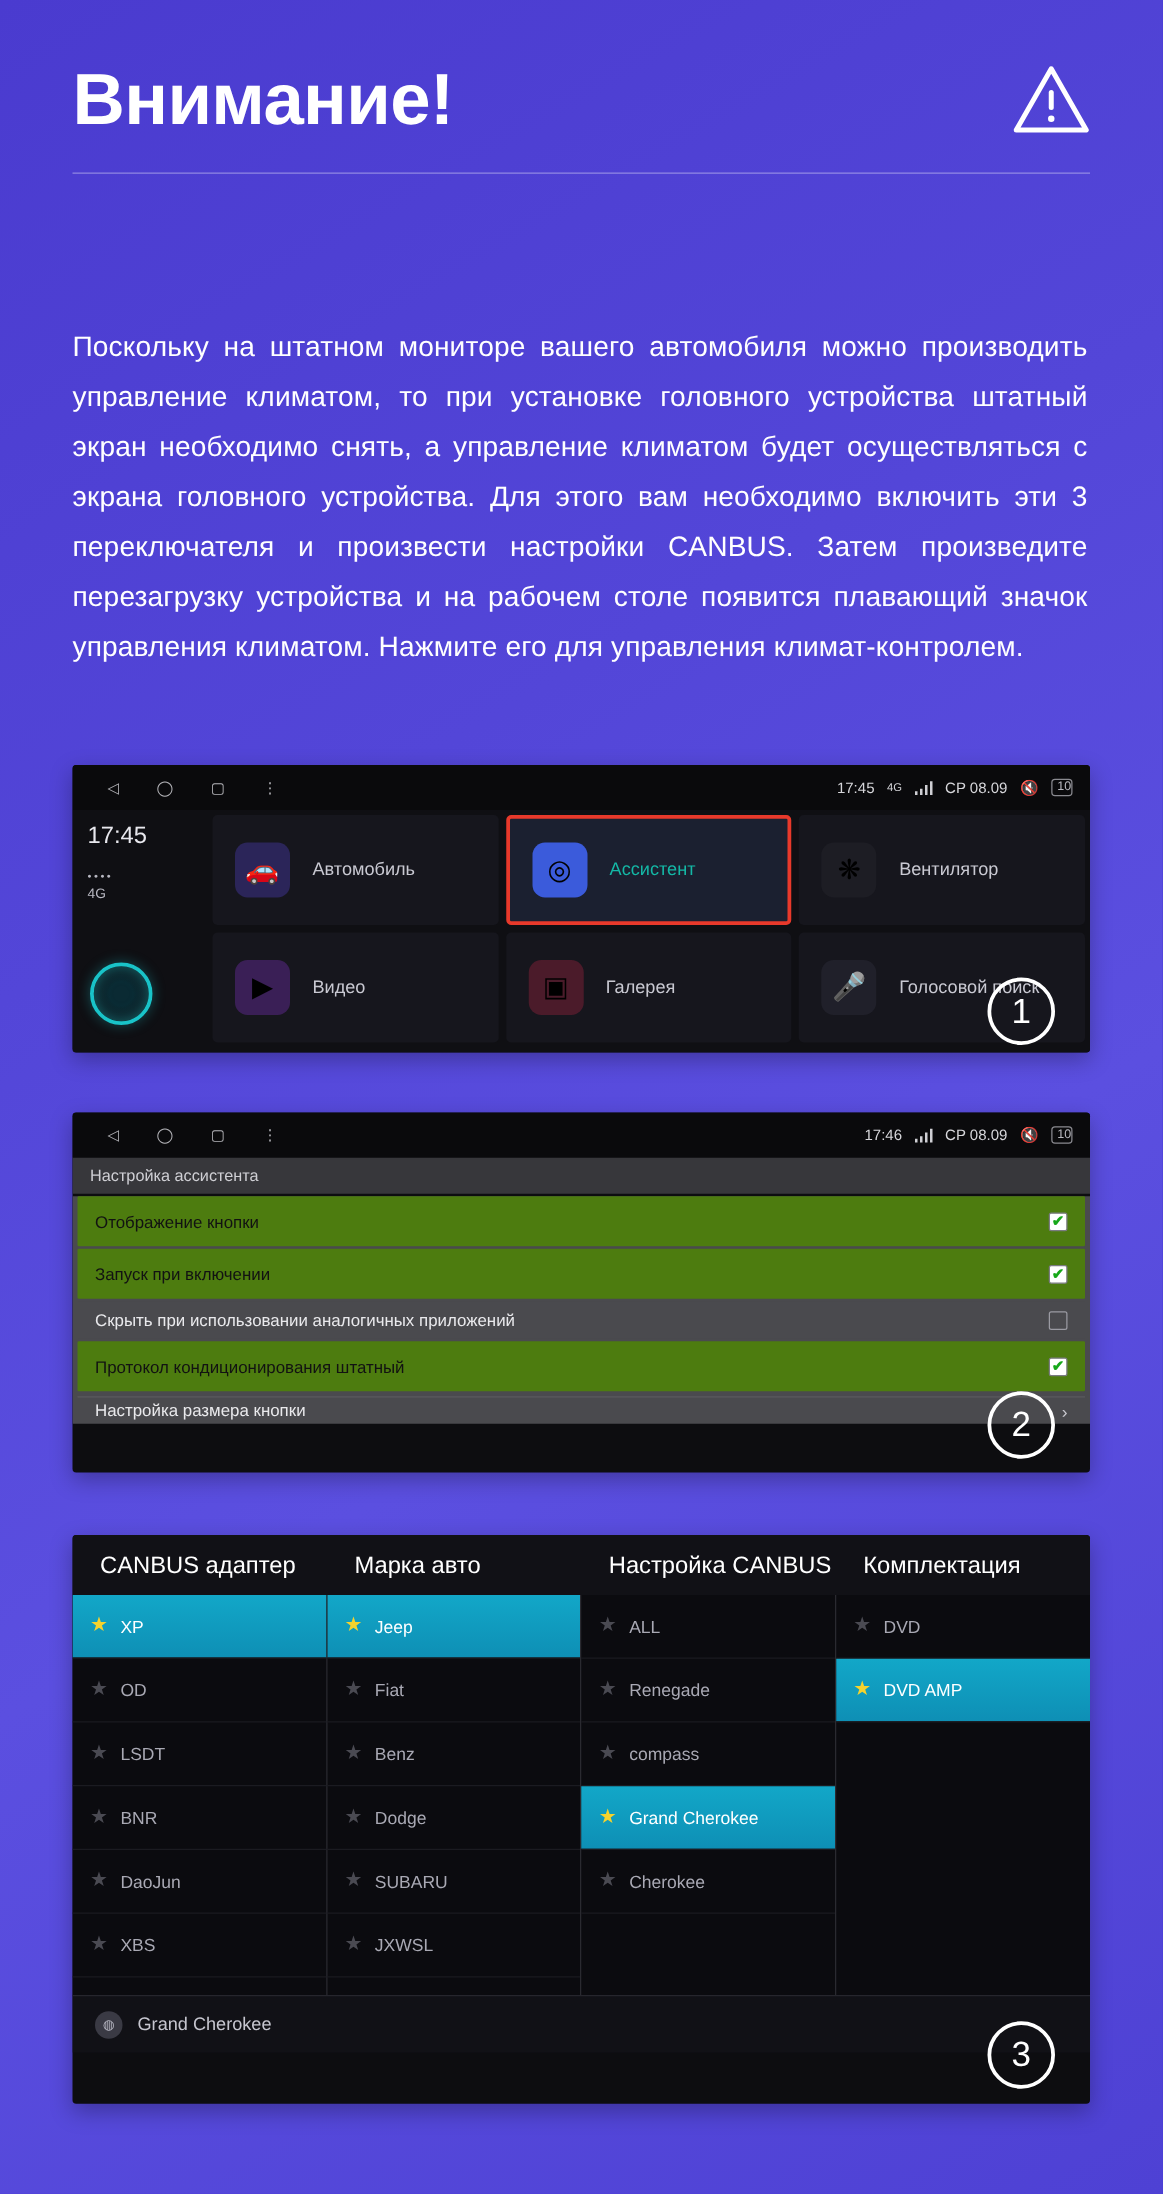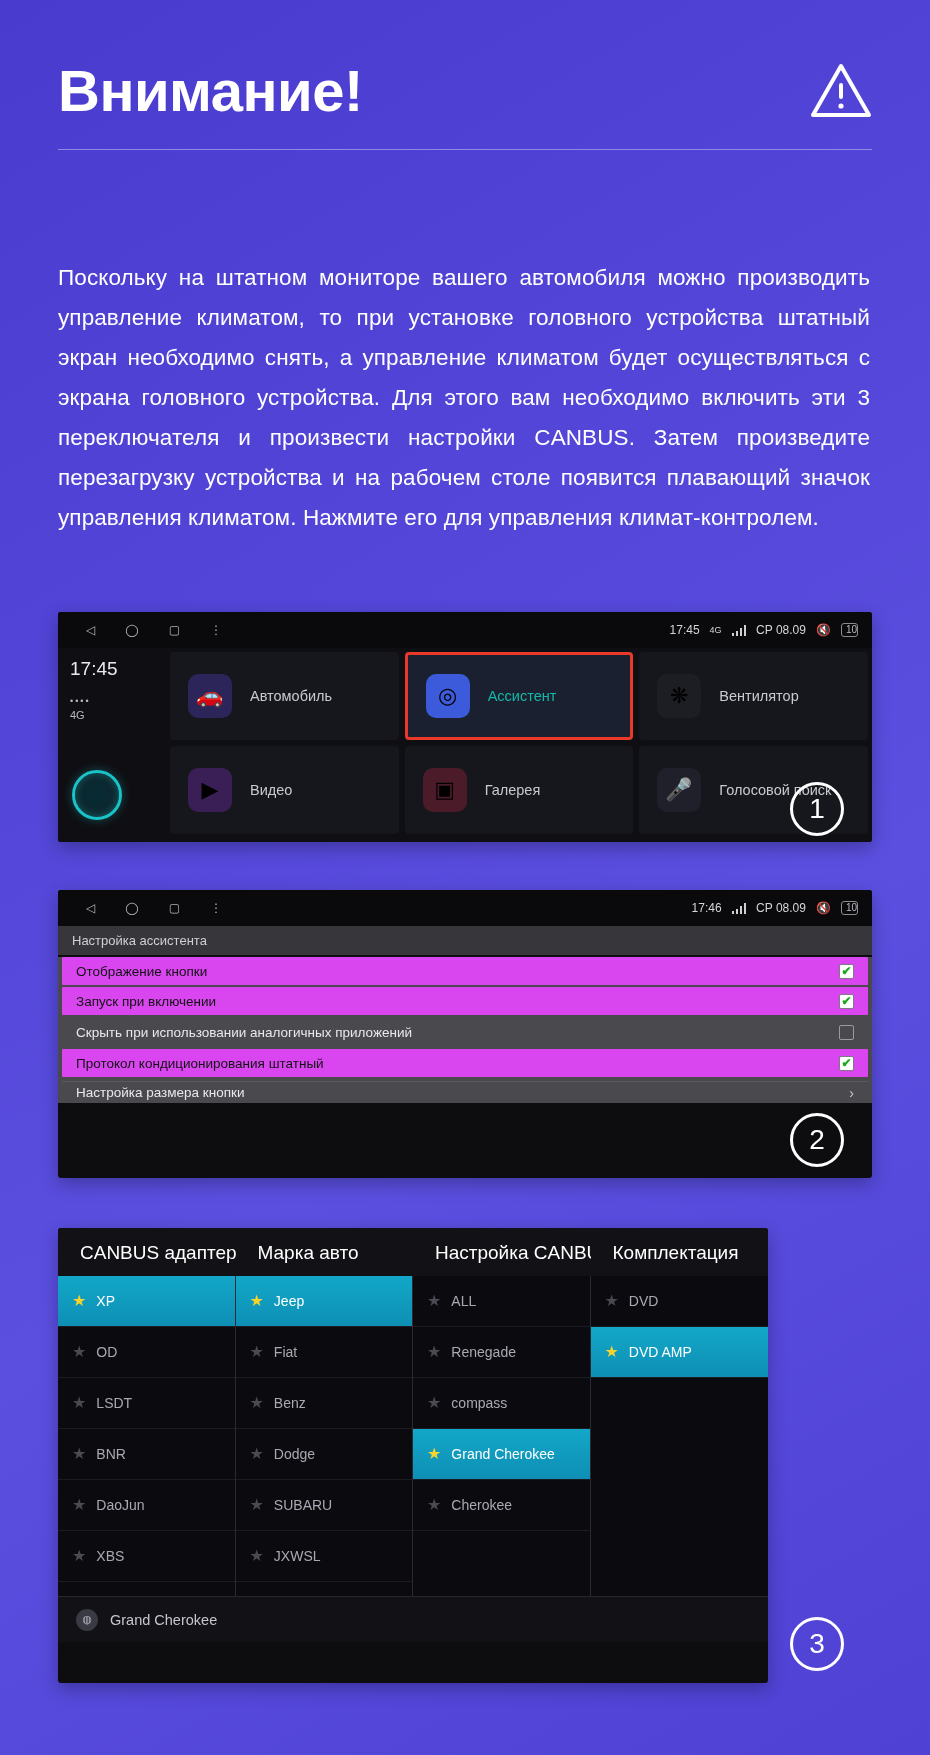--- a/index.html
+++ b/index.html
@@ -16,21 +16,21 @@
   }
   .page {
     position: absolute;
     left: 0; top: 0;
     width: 930px; height: 1755px;
   }
 
   
   .header {
     position: absolute;
-    left: 58px; top: 59px;
+    left: 58px; top: 48px;
     width: 814px;
   }
   .header-row {
     display: flex;
     align-items: center;
     justify-content: space-between;
   }
   .title {
     font-size: 58px;
     font-weight: bold;
@@ -63,21 +63,21 @@
   
   .shot {
     position: absolute;
     background: #0d0d10;
     border-radius: 3px;
     overflow: hidden;
     box-shadow: 0 6px 18px rgba(0,0,0,0.28);
   }
   #shot1 { left: 58px; top: 612px;  width: 814px; height: 230px; }
   #shot2 { left: 58px; top: 890px;  width: 814px; height: 288px; }
-  #shot3 { left: 58px; top: 1228px; width: 710px; height: 455px; }
+  #shot3 { left: 58px; top: 1228px; width: 814px; height: 455px; }
 
   
   .statusbar {
     height: 36px;
     background: #0a0a0c;
     display: flex;
     align-items: center;
     padding: 0 14px;
     color: #cfcfd4;
     font-size: 12px;
@@ -169,24 +169,24 @@
   .set-row {
     display: flex;
     align-items: center;
     justify-content: space-between;
     padding: 0 14px;
     height: 30px;
     font-size: 13.5px;
     color: #e9e9ec;
   }
   .set-row.white {
-    background: #d946ef;
+    background: #4d7c0f;
     color: #121212;
     margin: 2px 4px;
-    height: 28px;
+    height: 40px;
     border-radius: 1px;
   }
   .set-row.plain { background: #4a4a4e; margin: 2px 4px; }
   .set-row.arrow { border-top: 1px solid #5a5a5e; height: 22px; margin: 4px 4px 0 4px; }
   .chk {
     width: 15px; height: 15px;
     border: 1.5px solid #7b7b82;
     border-radius: 2px;
     background: #fff;
     display: flex; align-items: center; justify-content: center;

